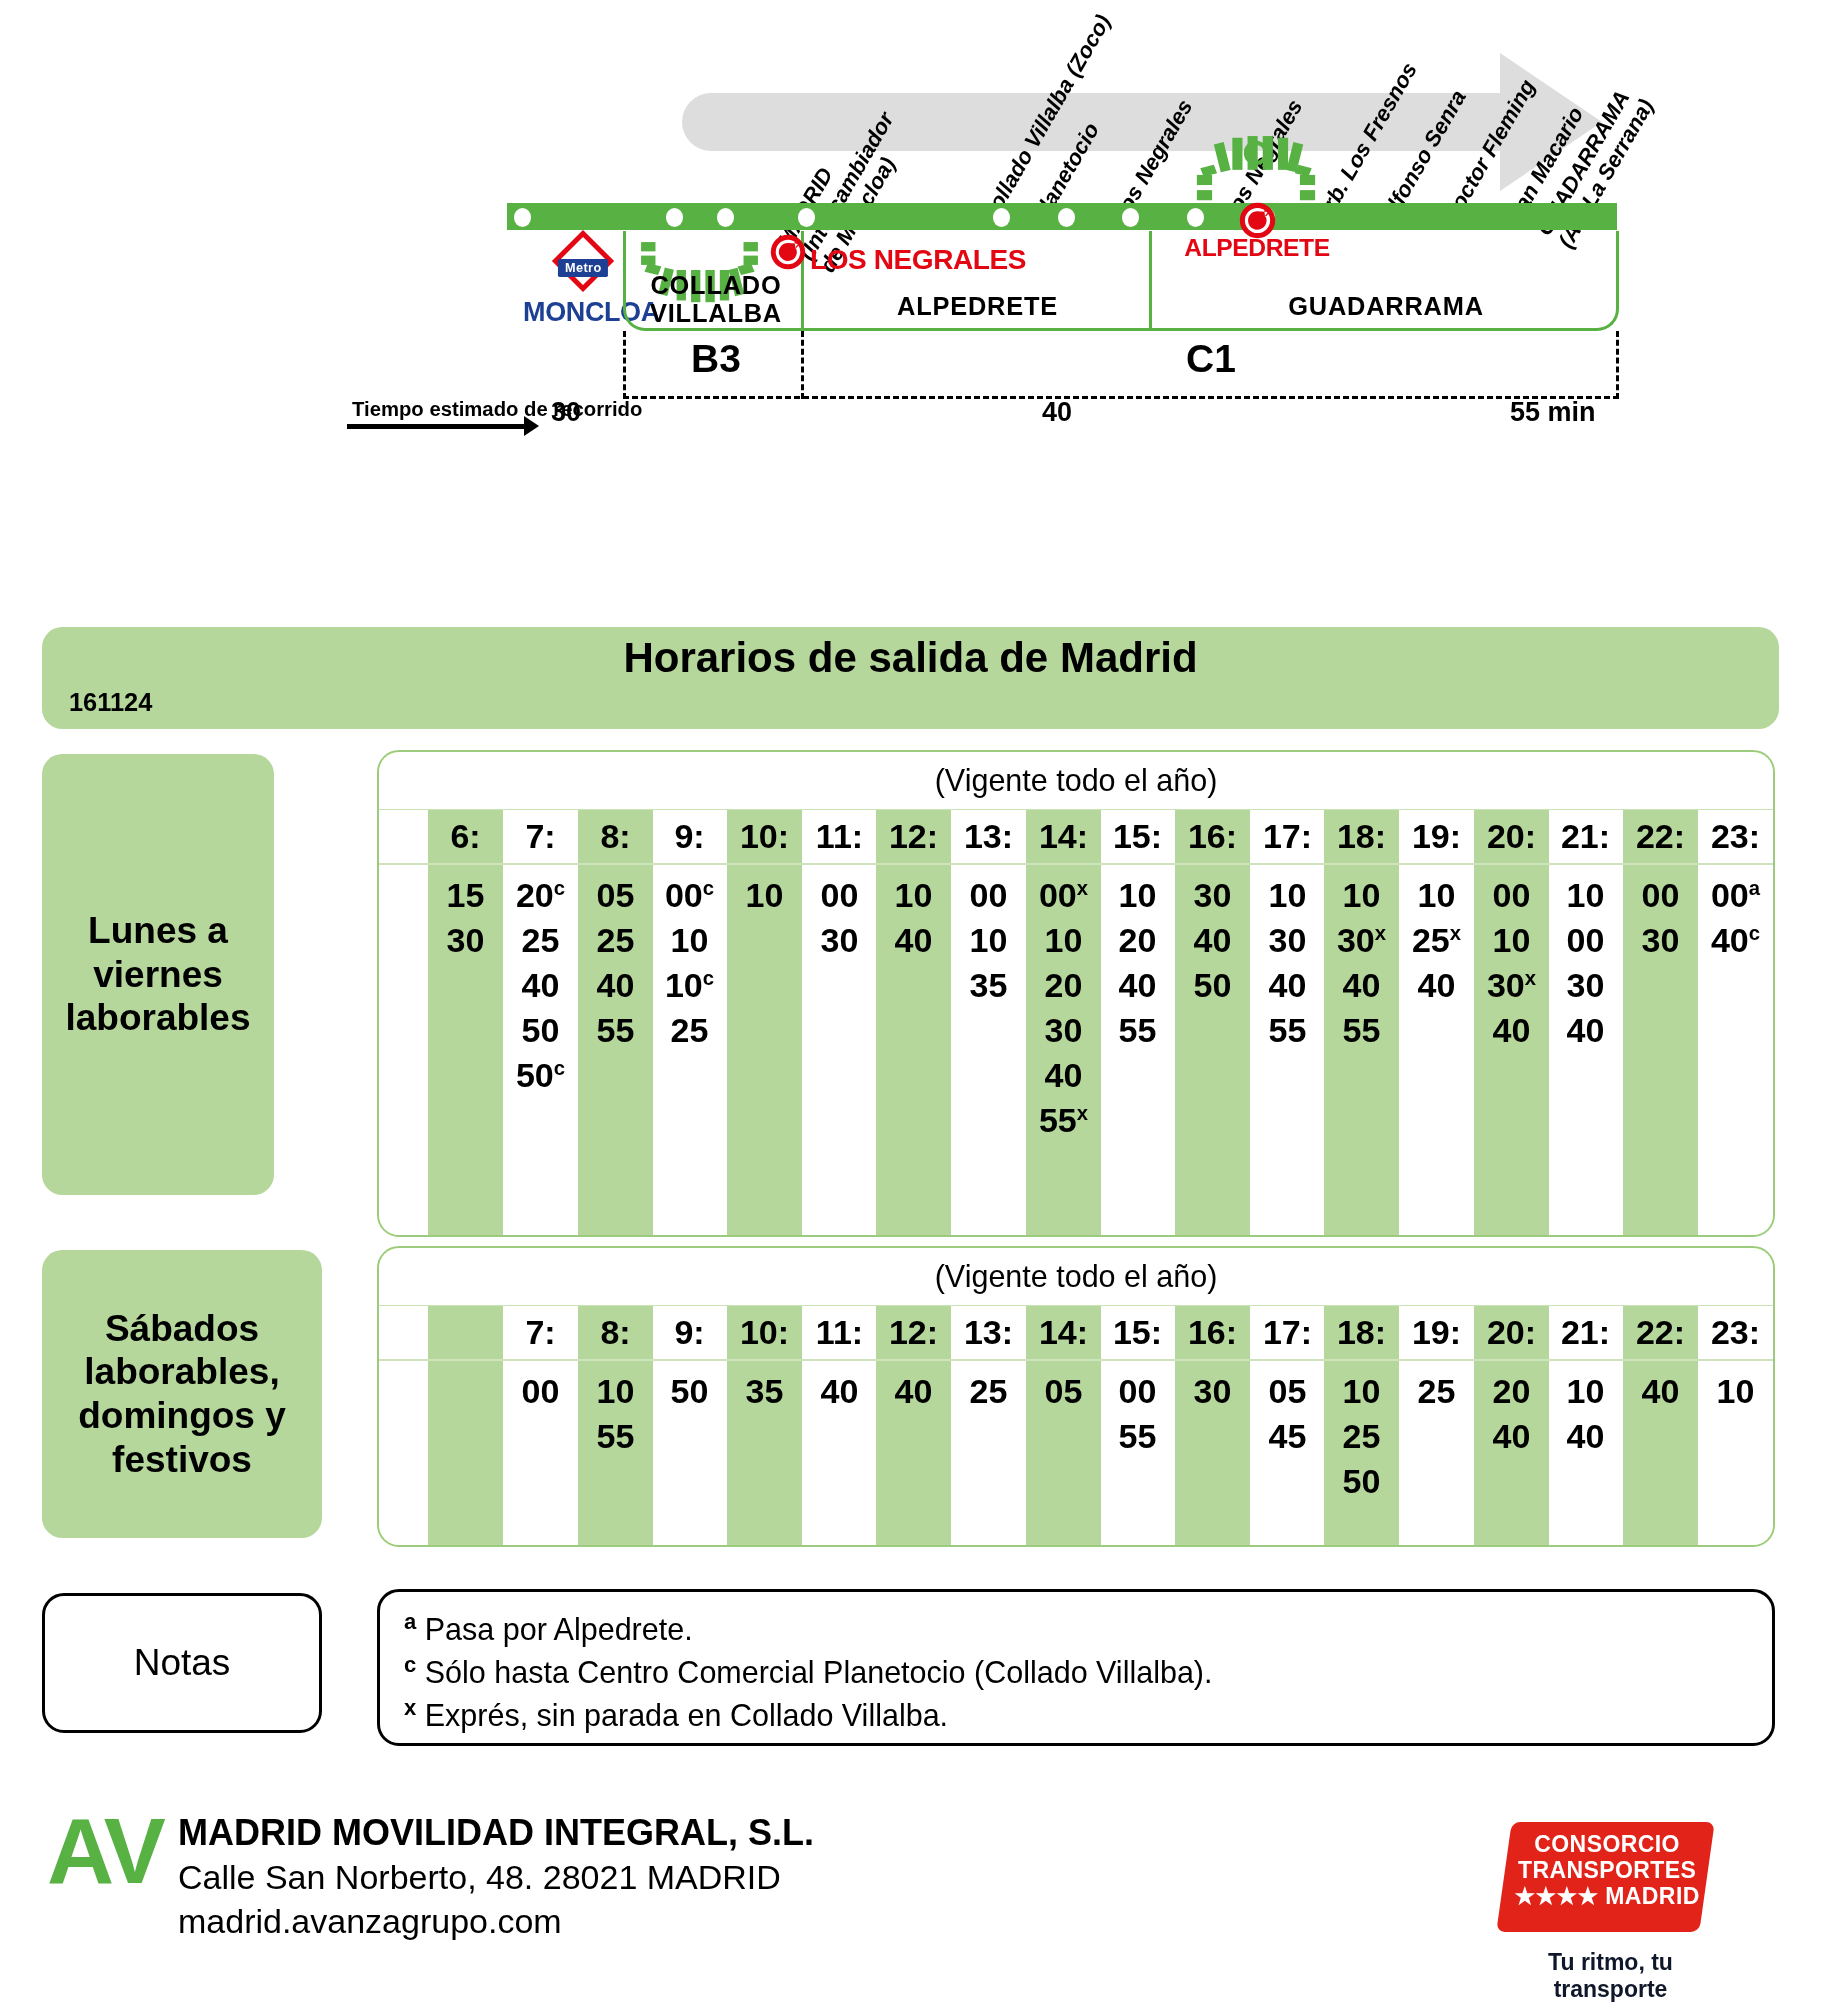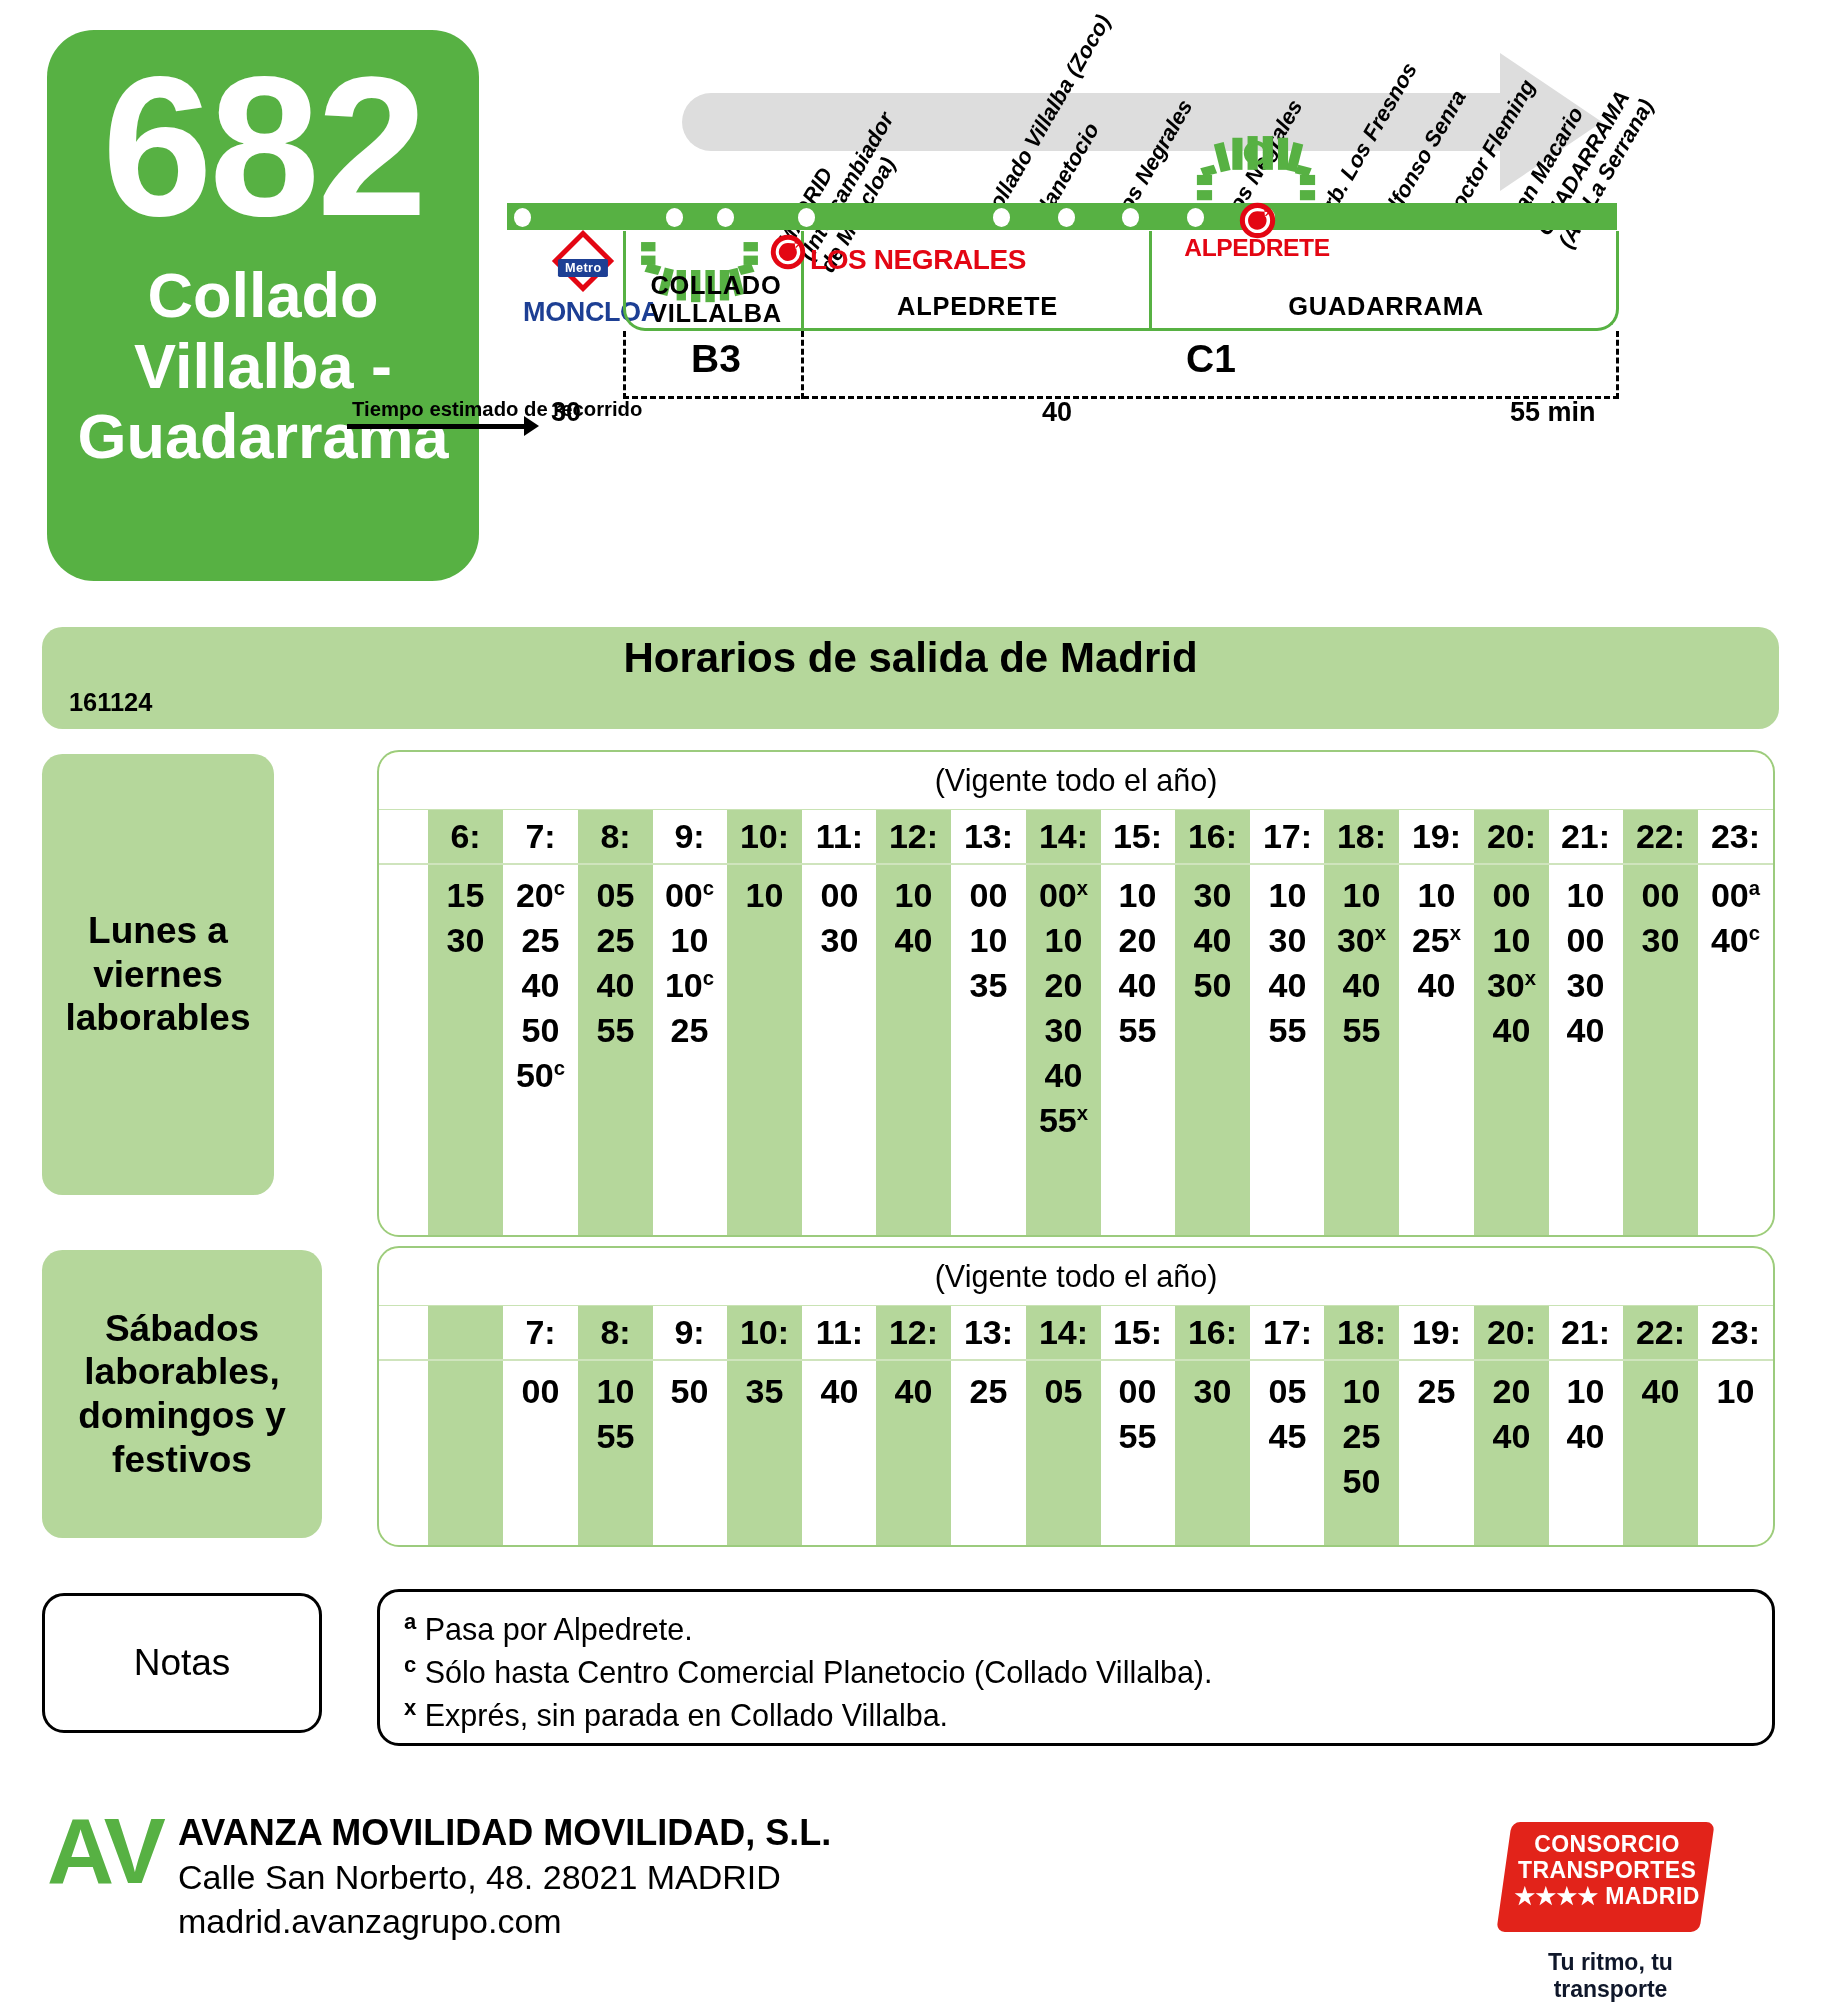--- a/index.html
+++ b/index.html
@@ -222,28 +222,20 @@
   .crtm-slogan {
     position: absolute; left: 1492px; top: 1949px; width: 237px;
     color: #0f172a; font-size: 23px; font-weight: bold; text-align: center;
   }
 </style>
 </head>
 <body>
 
 <div class="top">
 
-  <div class="route-badge">
-    <div class="route-number">682</div>
-    <div class="route-name">
-      <div>Collado</div>
-      <div>Villalba -</div>
-      <div>Guadarrama</div>
-    </div>
-  </div>
 
   <div class="diagram">
 
     <div class="arrow-band"></div>
     <div class="arrow-head"></div>
 
     <div class="stop-labels">
       <div class="stop-label" style="left:337px; top:203px;">
         <span class="l2">MADRID</span>
         <span class="l2">(Intercambiador</span>
@@ -654,21 +646,21 @@
     <span>Sólo hasta Centro Comercial Planetocio (Collado Villalba).</span>
   </div>
   <div class="note-line">
     <sup>x</sup>
     <span>Exprés, sin parada en Collado Villalba.</span>
   </div>
 </div>
 
 <div class="av-logo">AV</div>
 <div class="op-block">
-  <div class="op-name">AVANZA MOVILIDAD MOVILIDAD, S.L.</div>
+  <div class="op-name">MADRID MOVILIDAD INTEGRAL, S.L.</div>
   <div class="op-addr">Calle San Norberto, 48. 28021 MADRID</div>
   <div class="op-web">madrid.avanzagrupo.com</div>
 </div>
 
 <div class="crtm">
   <div class="crtm-inner">
     <div class="crtm-l1">CONSORCIO</div>
     <div class="crtm-l2">TRANSPORTES</div>
     <div class="crtm-l3">
       <span>★★★★</span>

